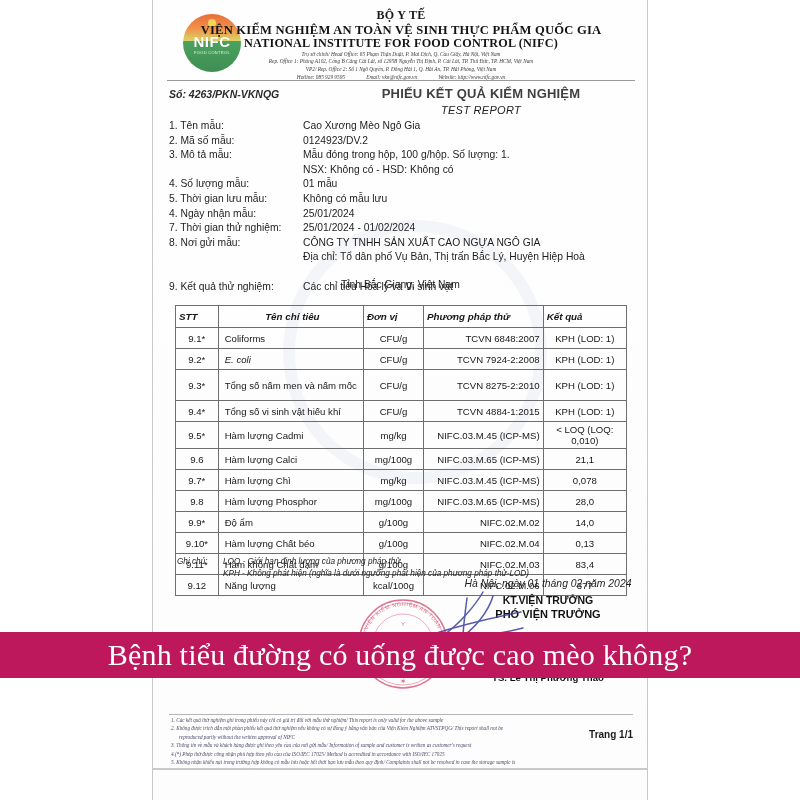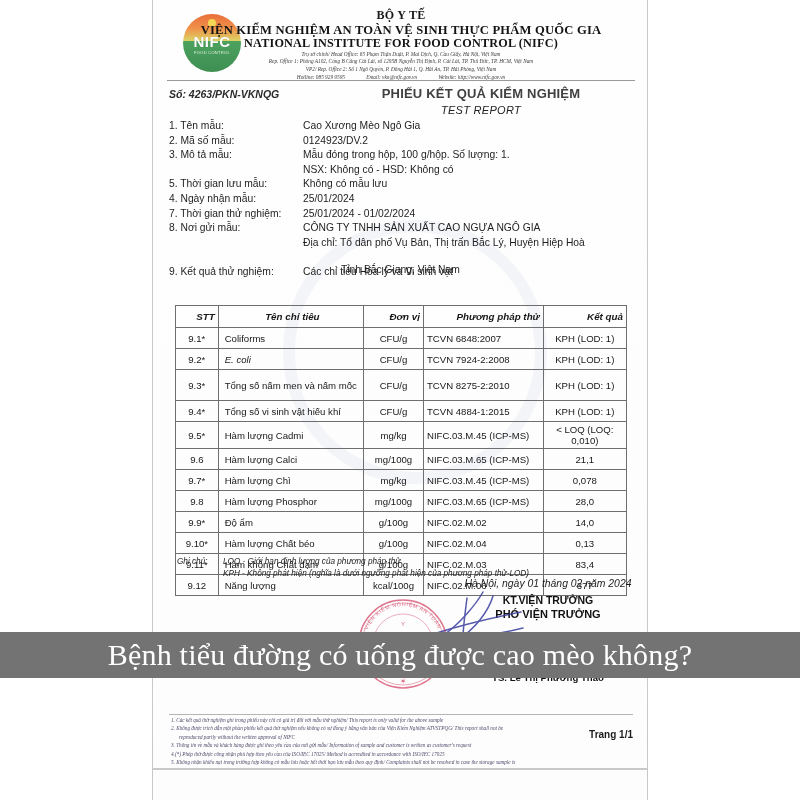--- a/index.html
+++ b/index.html
@@ -141,26 +141,26 @@
     width: 452px;
     background: transparent;
   }
   .tbl th, .tbl td {
     border: 1px solid #6e6e6e;
     font-size: 9.6px; color:#171717;
     padding: 2px 3px;
   }
   .tbl th {
     font-style: italic; font-weight: bold; font-size: 9.8px;
-    text-align:right; height: 17px;
+    text-align:left; height: 17px;
   }
   .c-stt { width: 38px; text-align:center; }
   .c-name{ width: 152px; text-align:left; padding-left:6px !important; }
   .c-unit{ width: 55px; text-align:center; }
-  .c-meth{ width: 122px; text-align:left; }
+  .c-meth{ width: 122px; text-align:right; }
   .c-res { width: 85px; text-align:center; }
   .tbl td.c-stt { text-align:center; }
   .row-tall td { height: 26px; }
   .row-std  td { height: 16px; }
   .ital { font-style: italic; }
 
   
   .notes { position:absolute; left:24px; top:556px; width:460px; }
   .note-line {
     font-family:"Liberation Sans", sans-serif;
@@ -235,21 +235,21 @@
   }
   .foot-rule2 {
     position:absolute; left:0px; top:768px; width:496px;
     border-top: 2px solid #c9c9c9;
   }
 
   
   #banner {
     position:absolute; left:0; top:632px;
     width:800px; height:46px;
-    background:#737373;
+    background:#be185d;
     z-index: 50;
     display:flex; align-items:center; justify-content:center;
   }
   #banner .btext {
     font-family:"Liberation Serif", serif;
     font-size: 30px; color:#ffffff; letter-spacing:.2px;
     white-space:nowrap; line-height:1;
   }
 </style>
 </head>
@@ -298,20 +298,24 @@
           <span class="inf-lbl">2. Mã số mẫu:</span>
           <span class="inf-val">0124923/DV.2</span>
         </div>
         <div class="inf-row">
           <span class="inf-lbl">3. Mô tả mẫu:</span>
           <span class="inf-val">Mẫu đóng trong hộp, 100 g/hộp. Số lượng: 1.</span>
         </div>
         <div class="inf-row">
           <span class="inf-lbl"></span>
           <span class="inf-val">NSX: Không có - HSD: Không có</span>
+        </div>
+        <div class="inf-row">
+          <span class="inf-lbl">4. Số lượng mẫu:</span>
+          <span class="inf-val">01 mẫu</span>
         </div>
         <div class="inf-row">
           <span class="inf-lbl">5. Thời gian lưu mẫu:</span>
           <span class="inf-val">Không có mẫu lưu</span>
         </div>
         <div class="inf-row">
           <span class="inf-lbl">4. Ngày nhận mẫu:</span>
           <span class="inf-val">25/01/2024</span>
         </div>
         <div class="inf-row">

